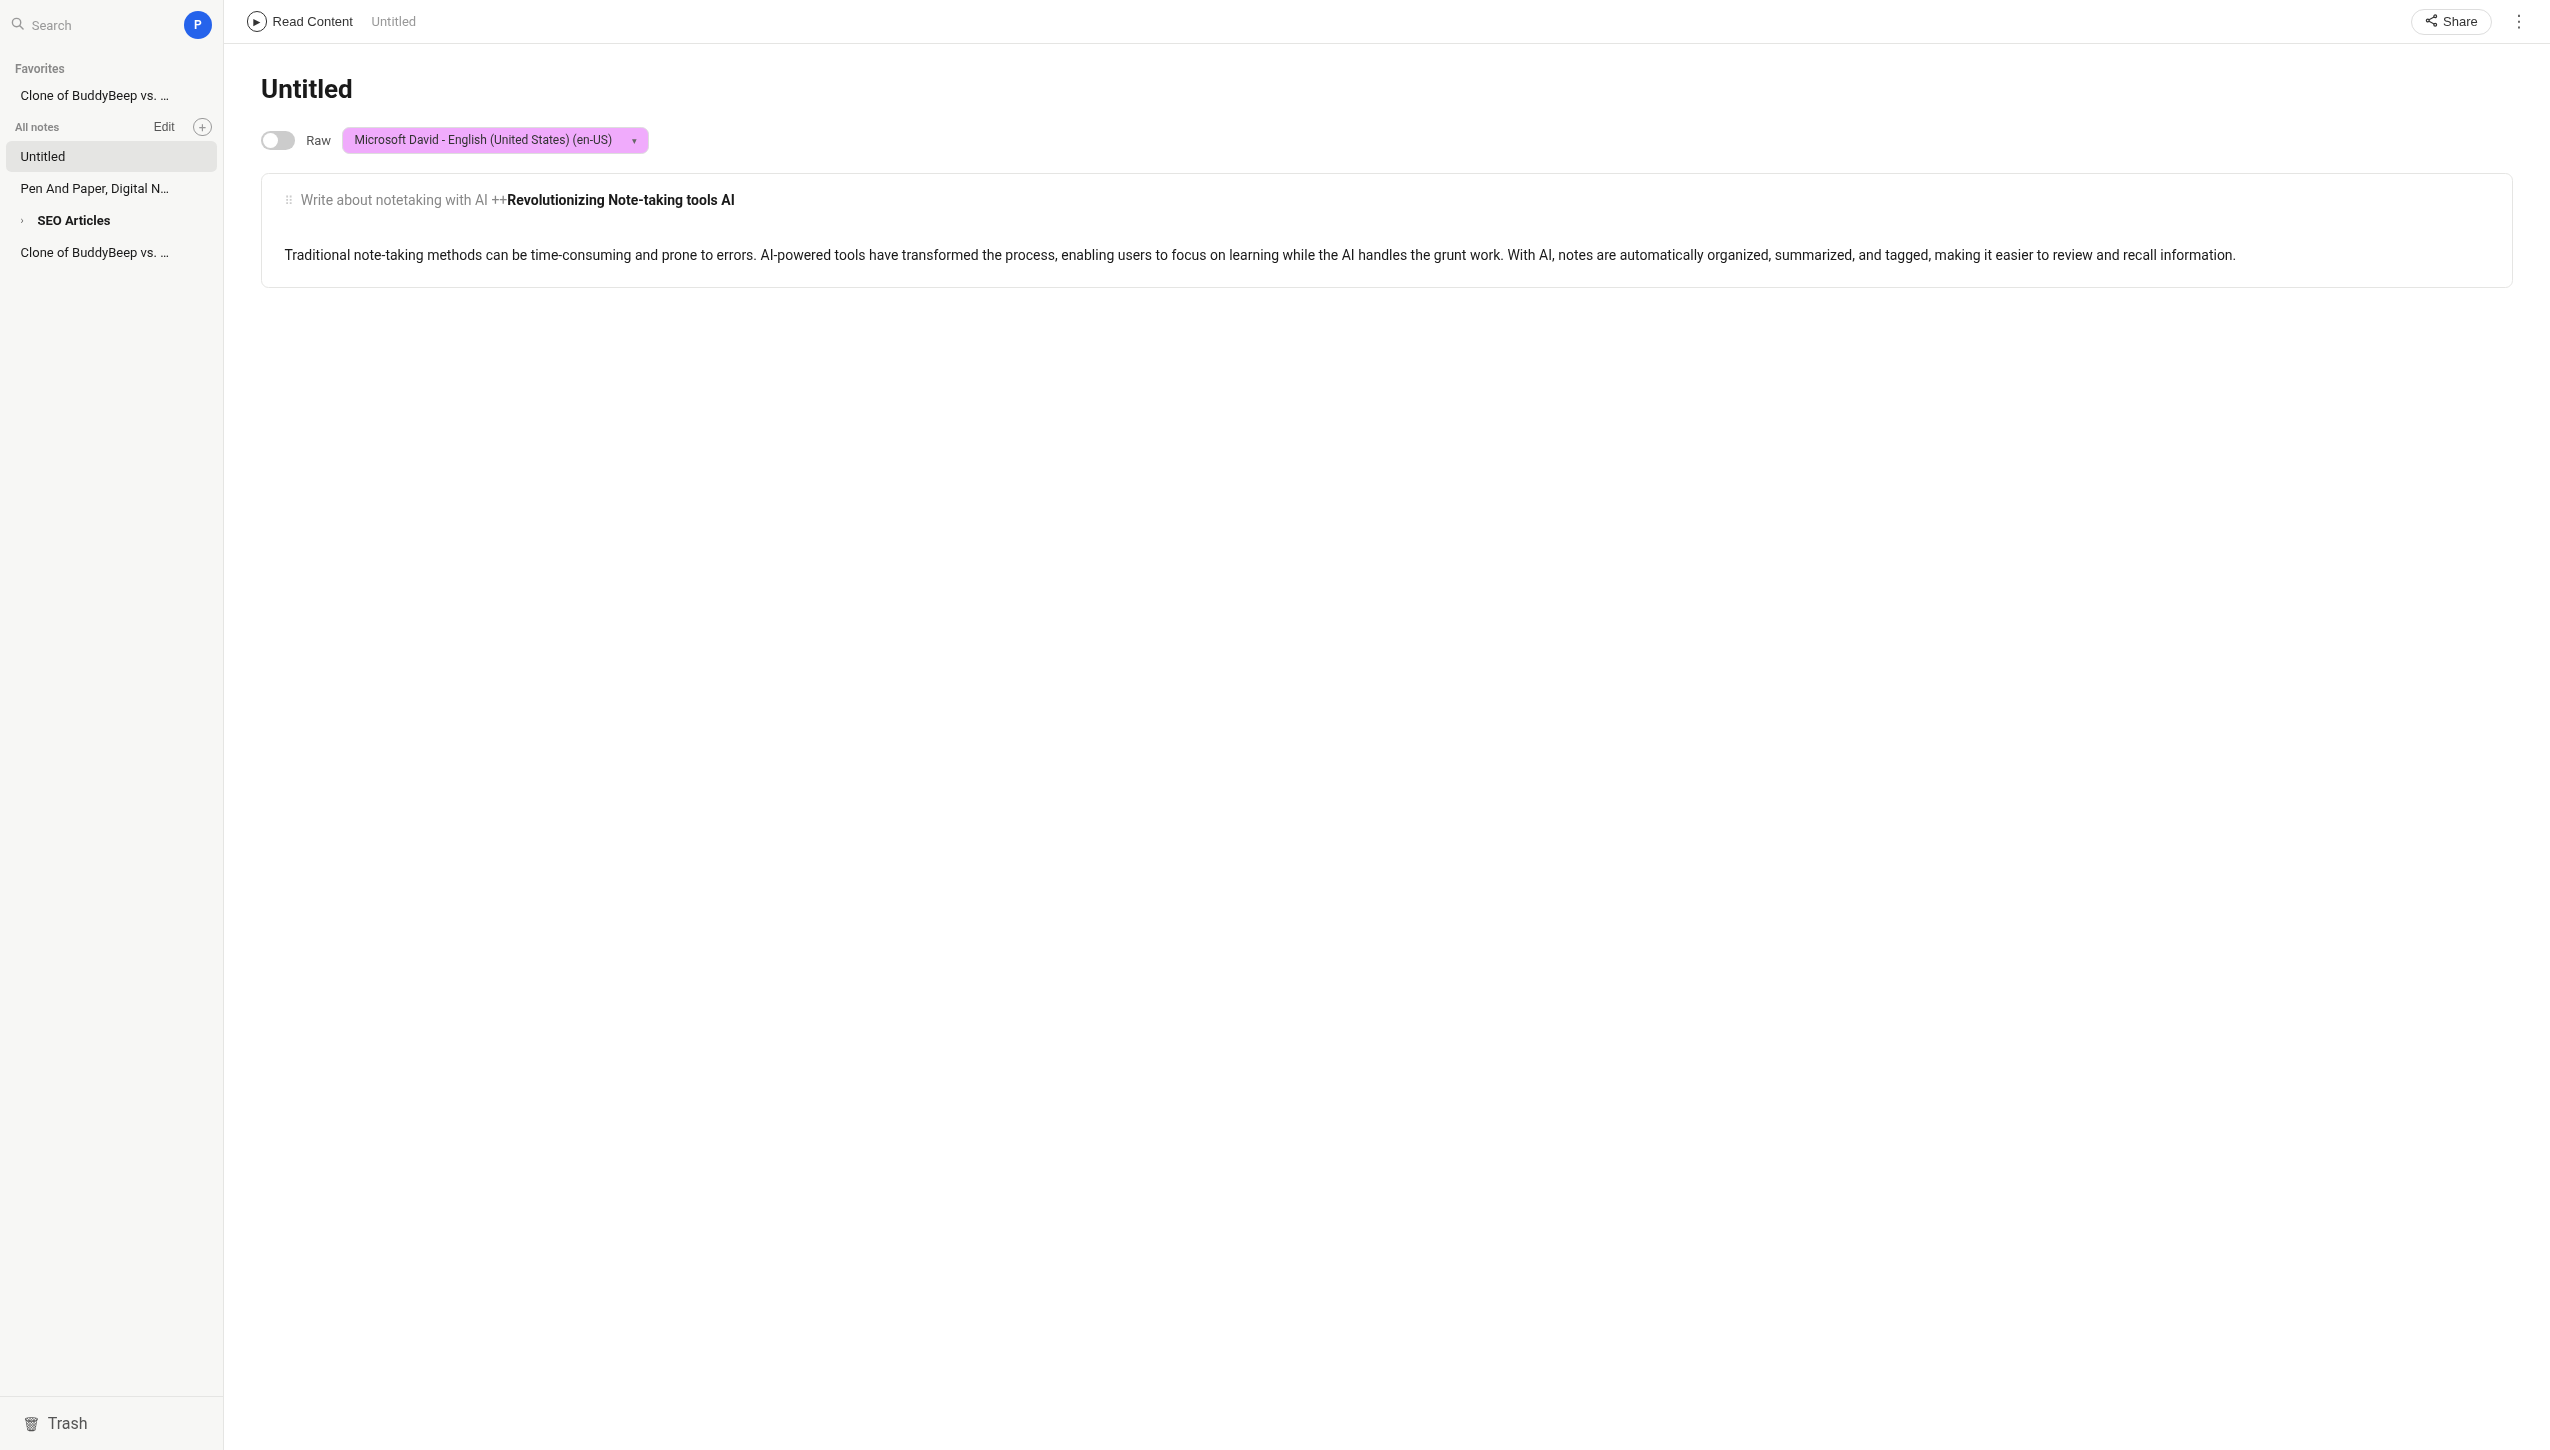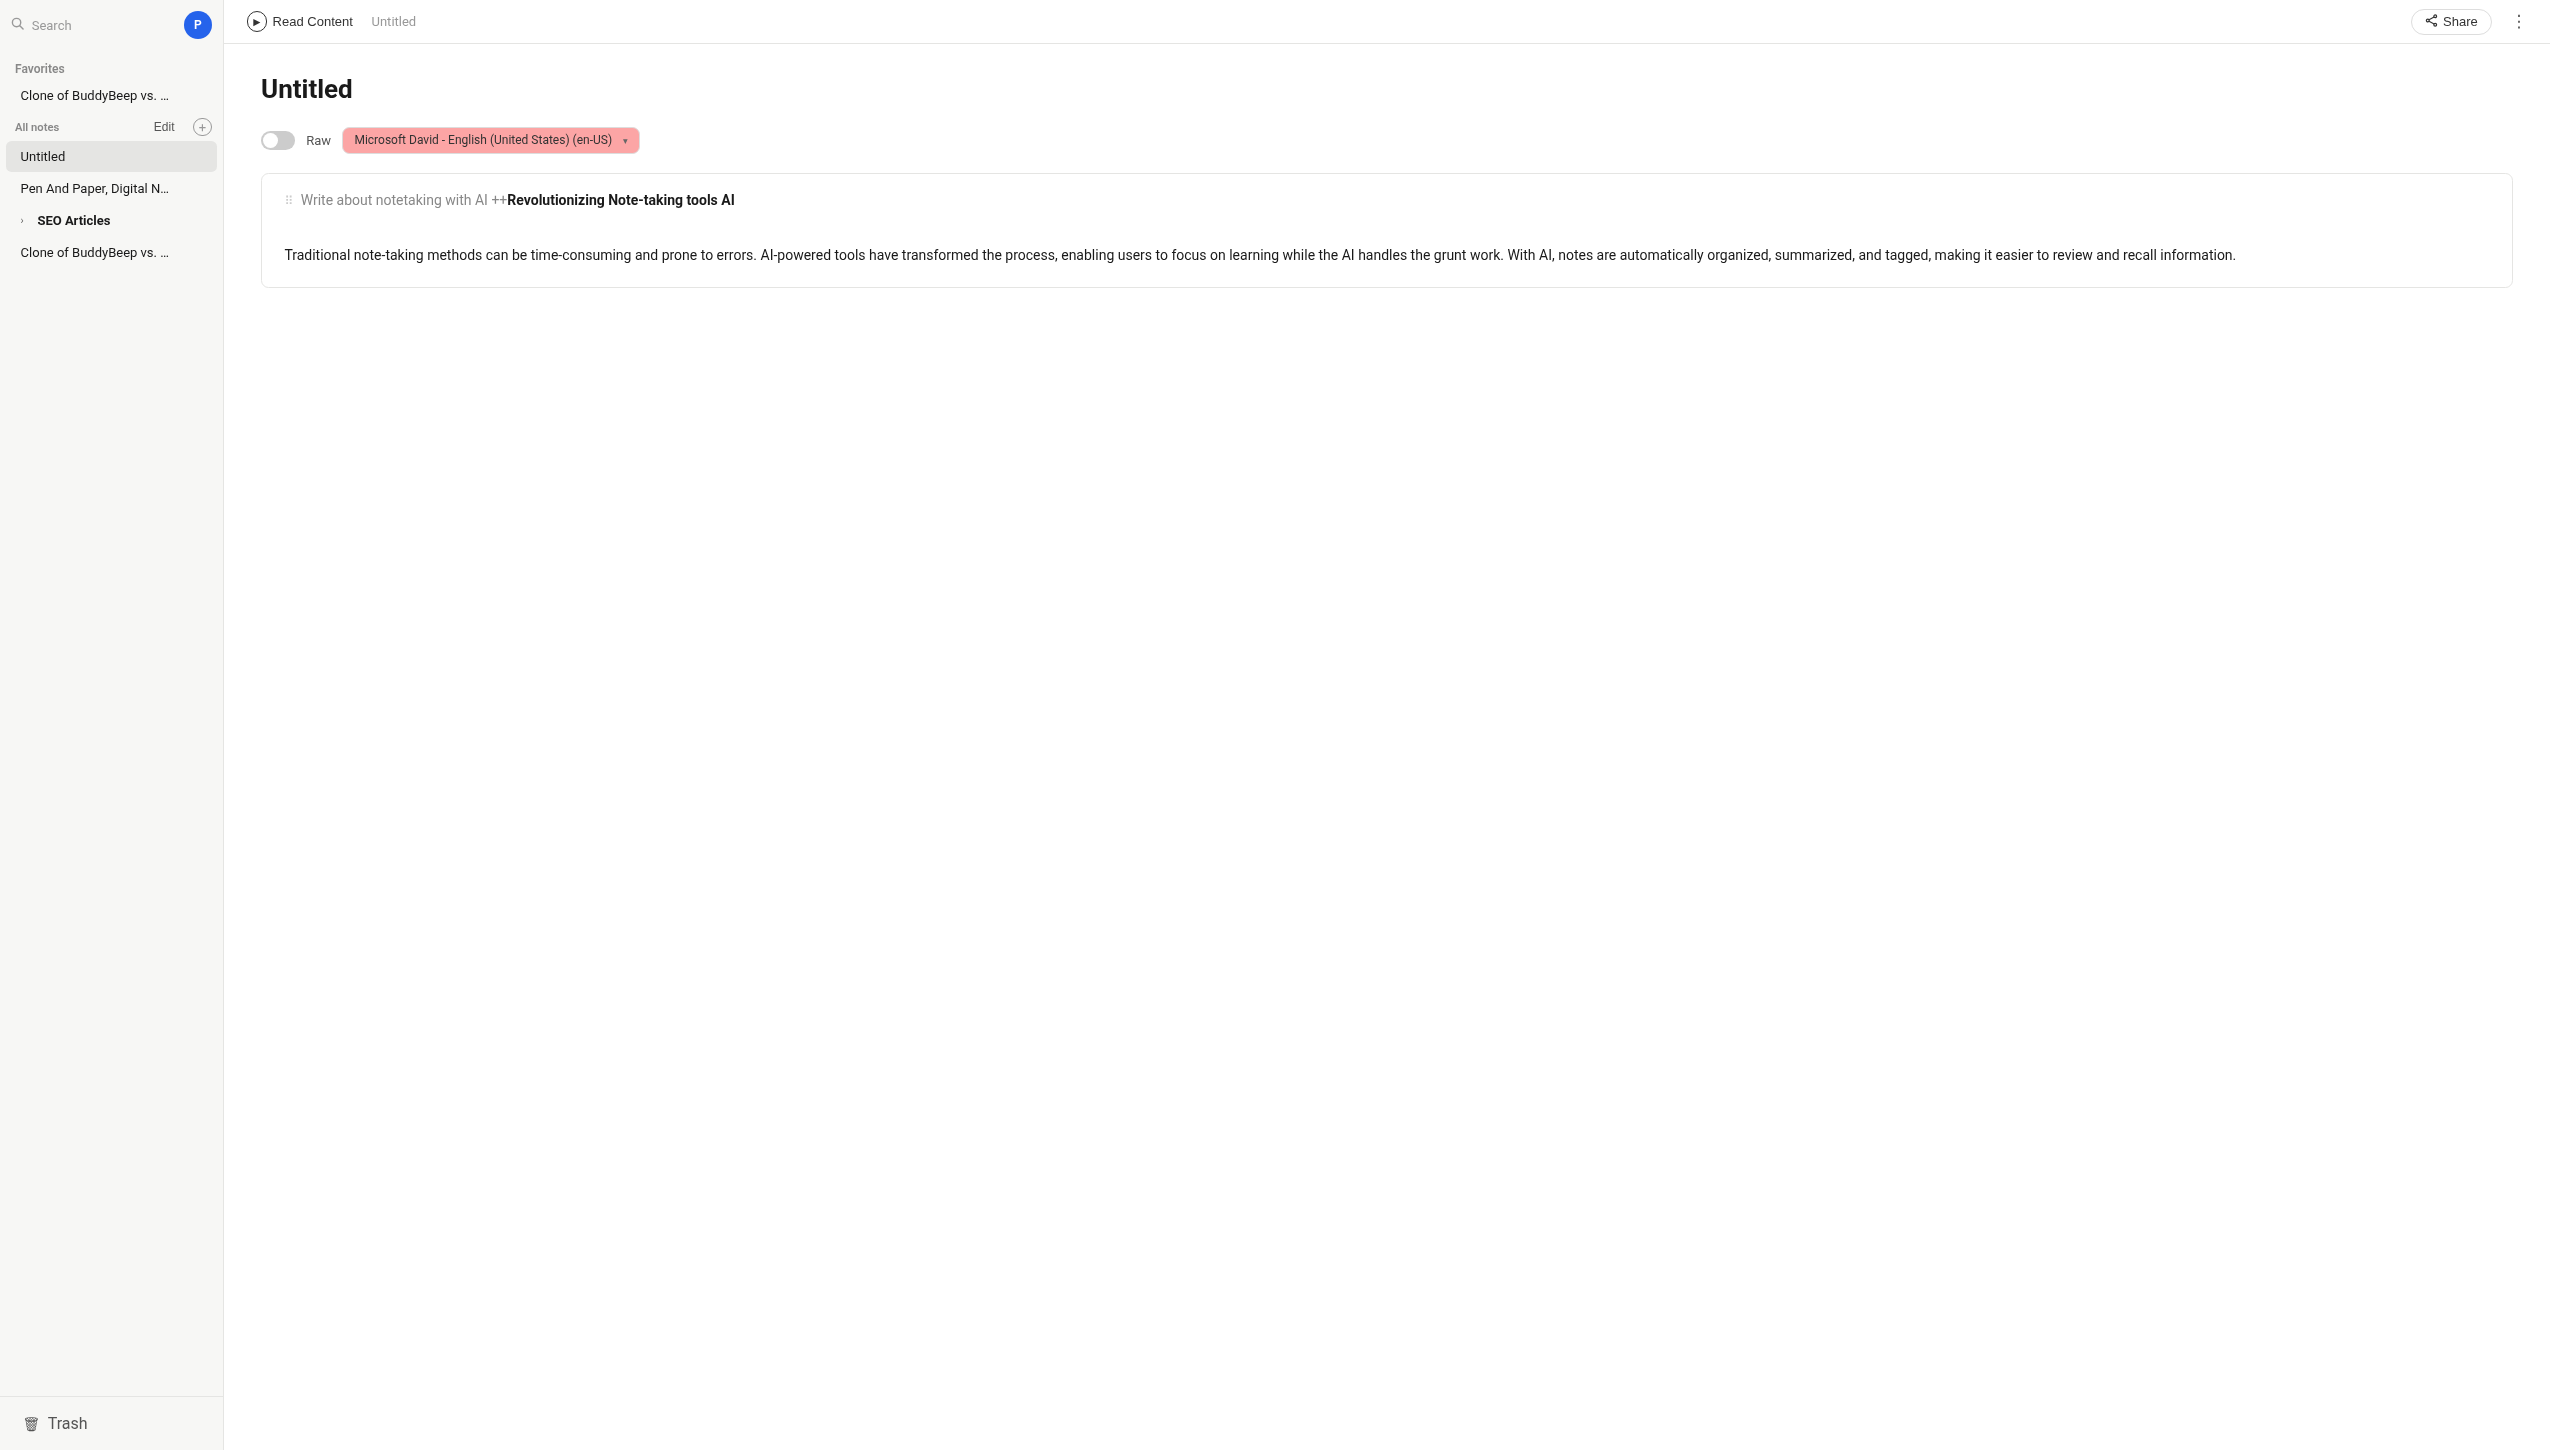--- a/index.html
+++ b/index.html
@@ -333,28 +333,28 @@
     }
 
     .raw-label {
       font-size: 13px;
       color: #555;
     }
 
     .voice-select {
       display: flex;
       align-items: center;
-      gap: 11px;
+      gap: 20px;
       border: 0.9px solid #ddd;
       border-radius: 7.5px;
       padding: 5.6px 11.2px;
       cursor: pointer;
       font-size: 12px;
       color: #333;
-      background: #fca5a5;
+      background: #f0abfc;
     }
 
     .chevron-down {
       font-size: 9.3px;
       color: #666;
     }
 
     .editor-block {
       border: 0.9px solid #e5e5e3;
       border-radius: 7.5px;

